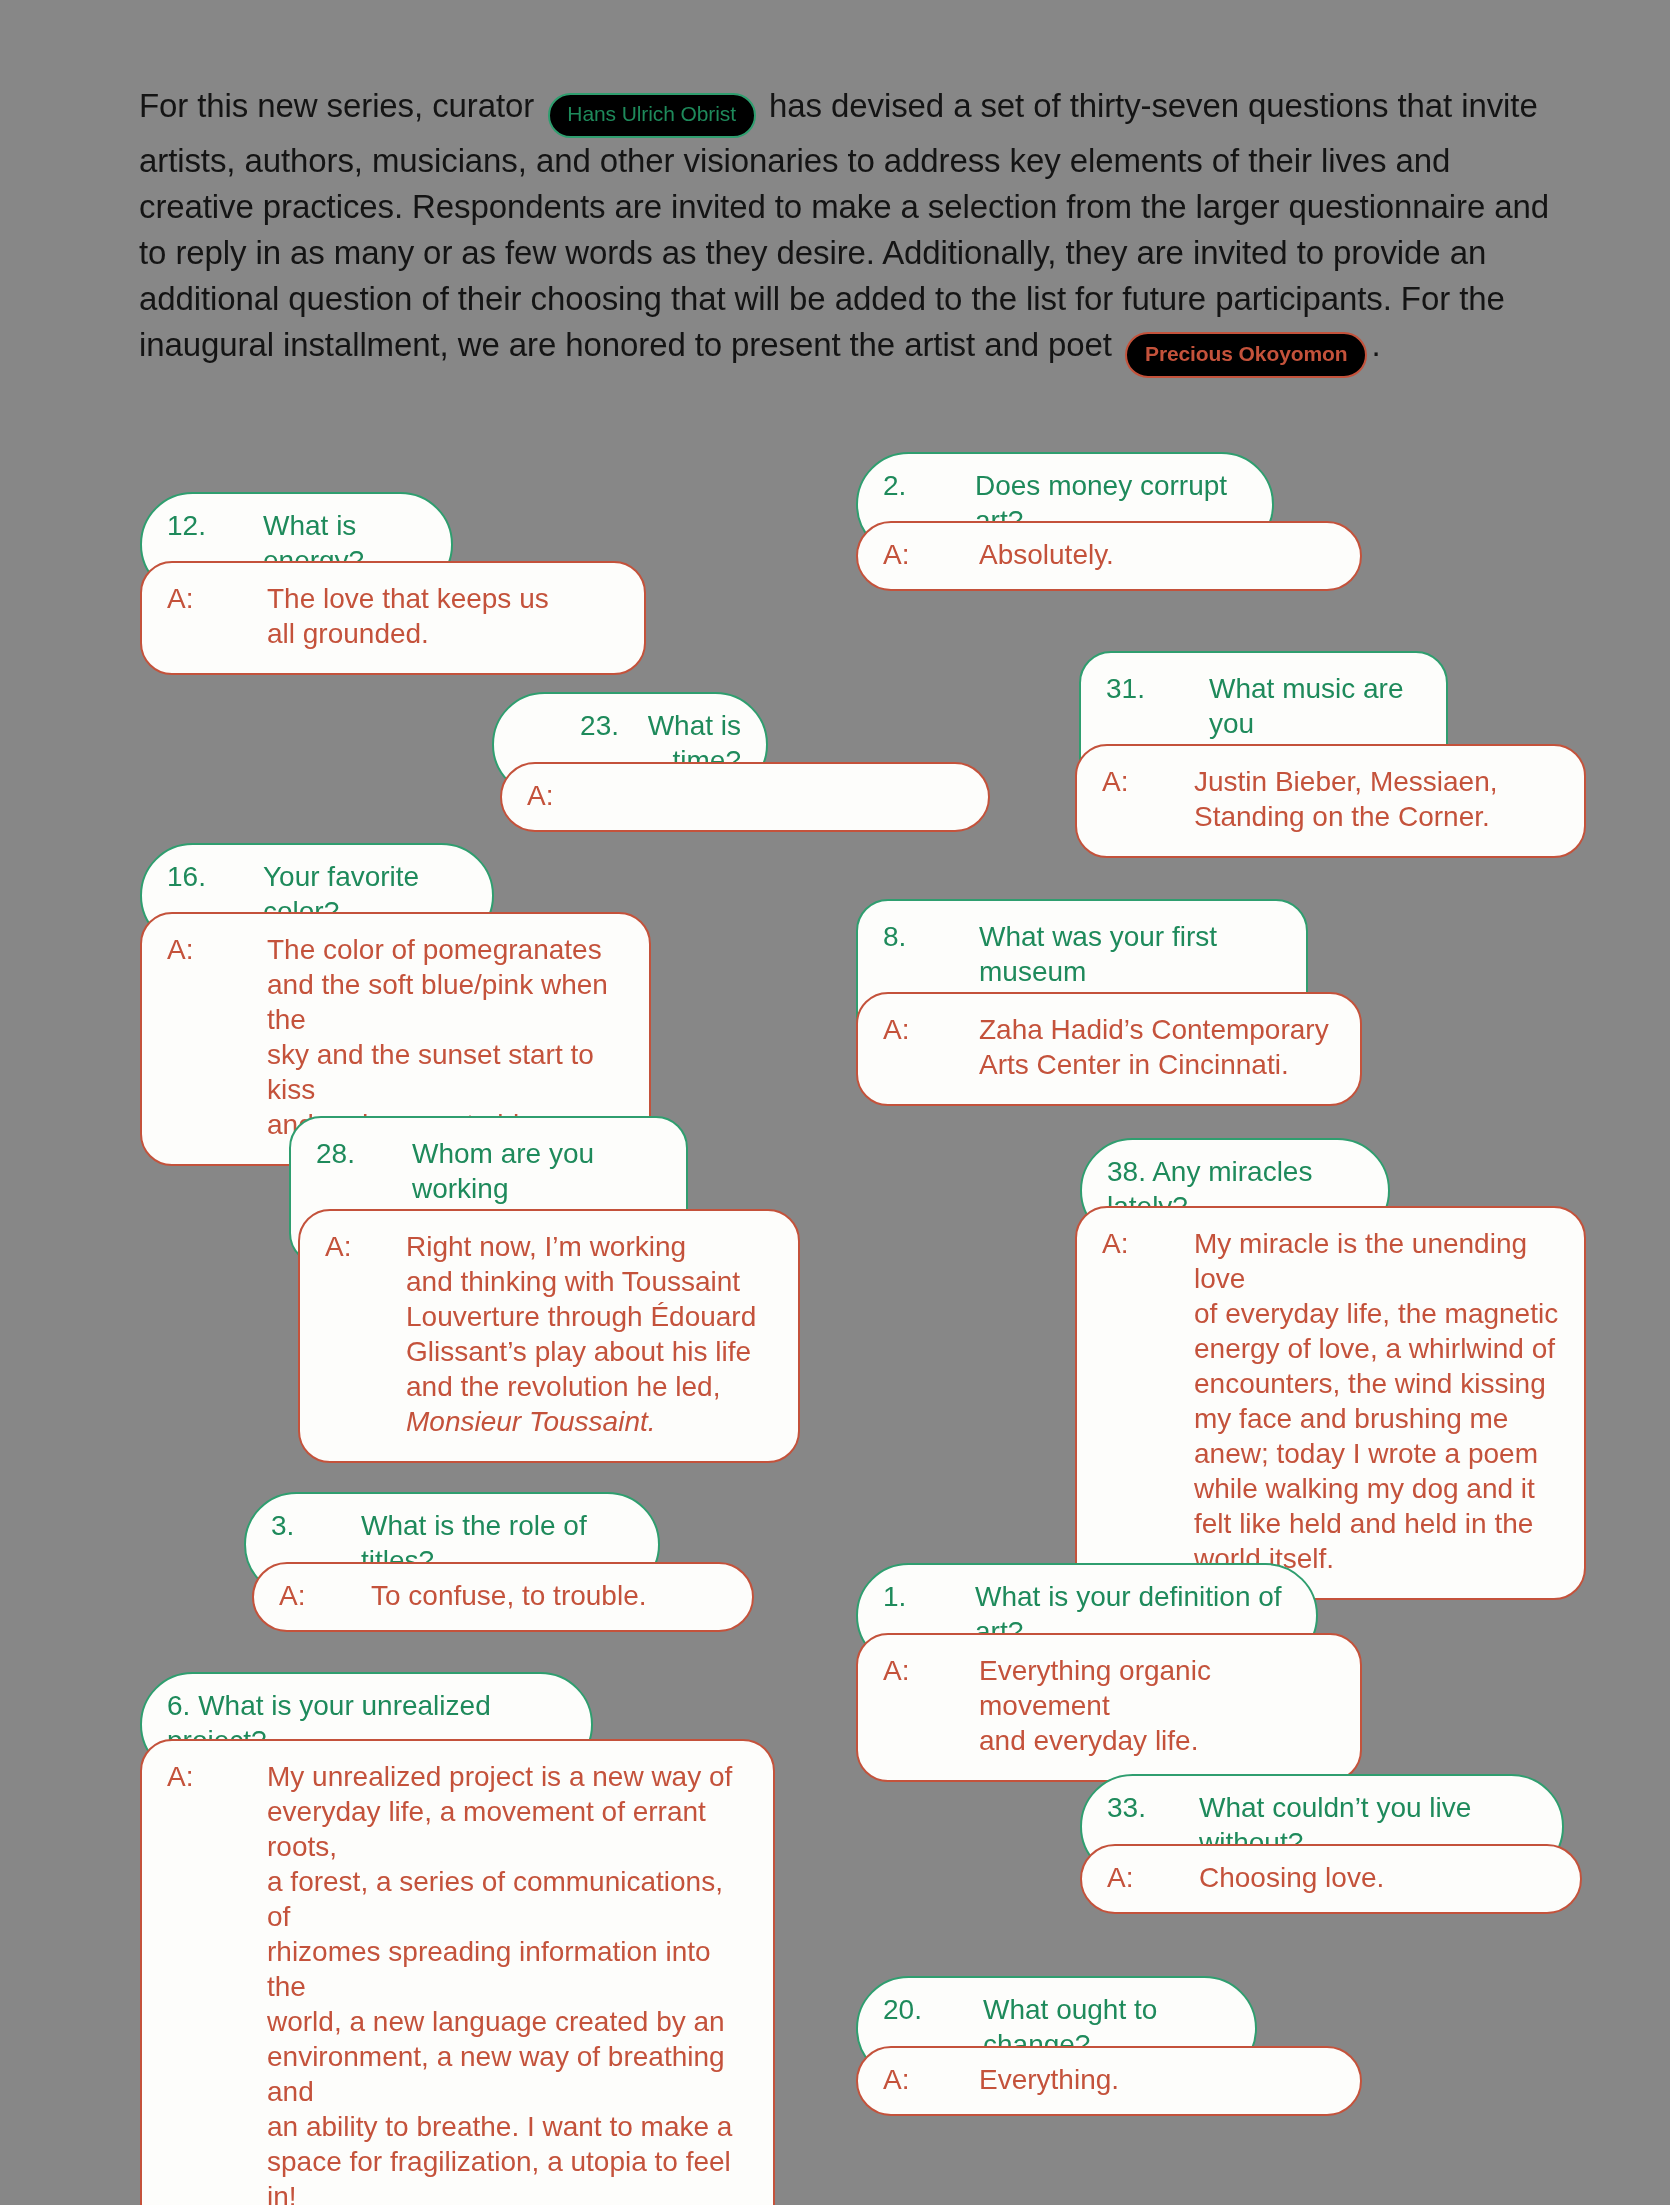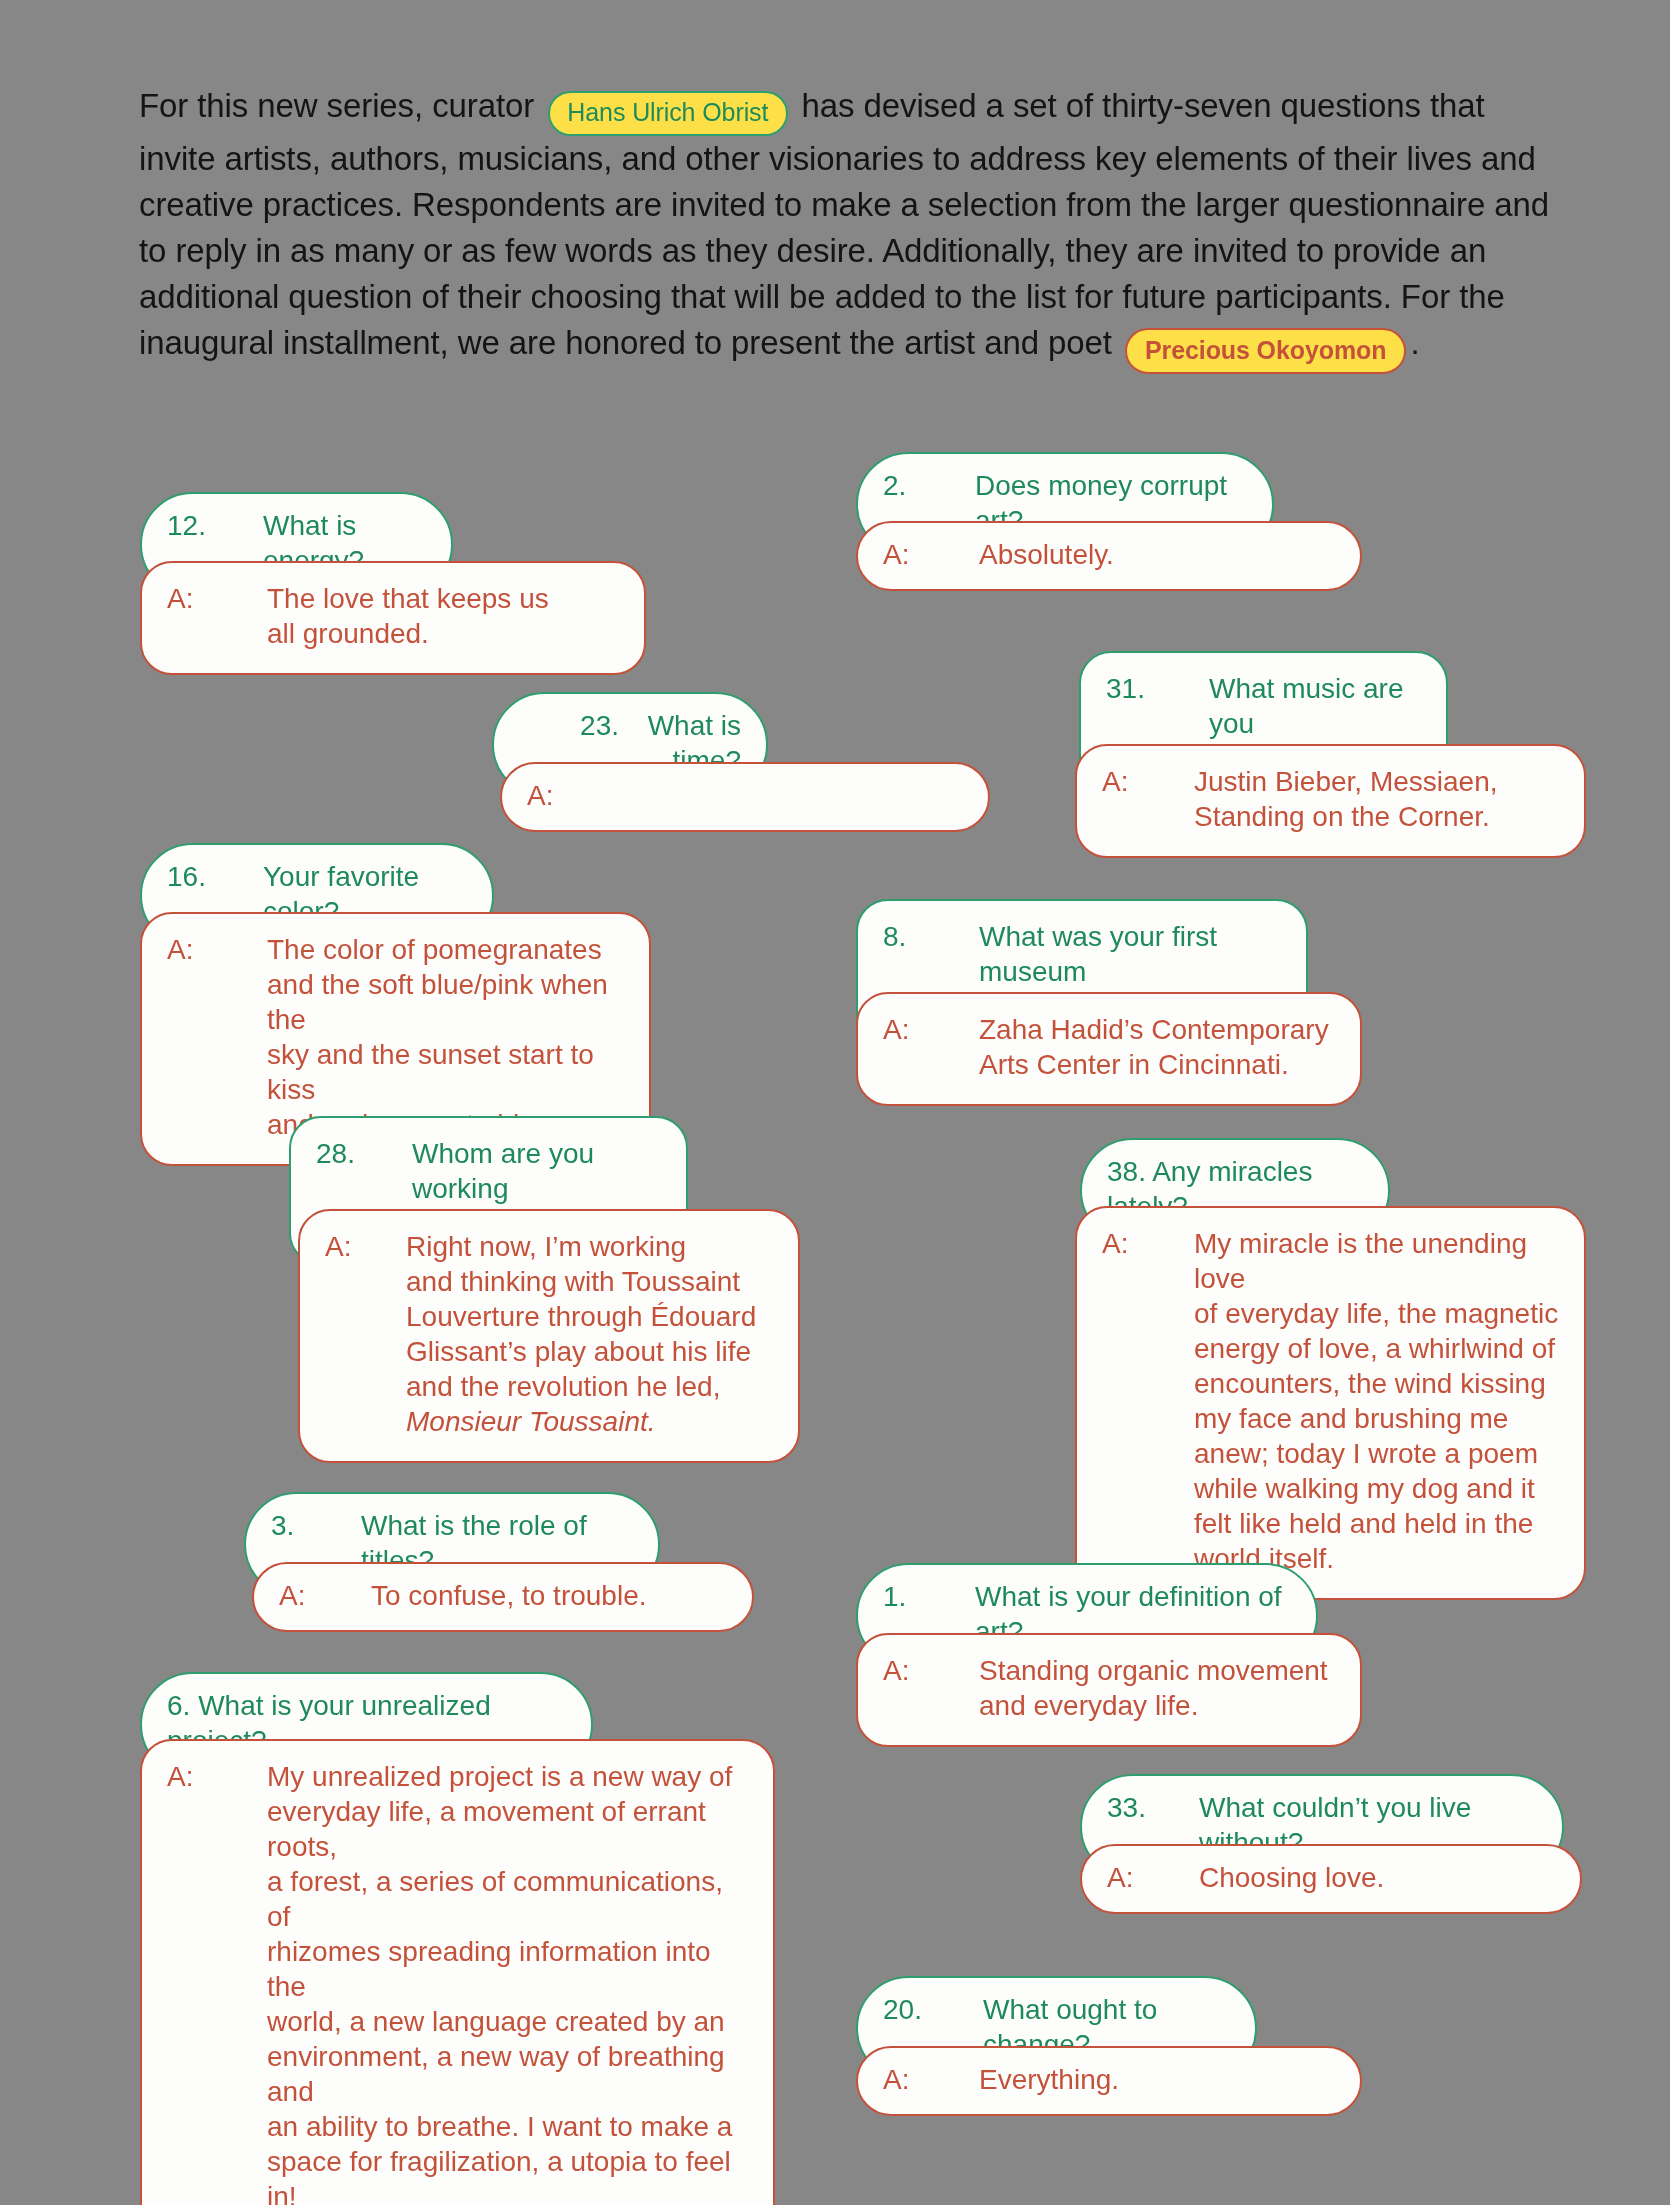--- a/index.html
+++ b/index.html
@@ -21,25 +21,25 @@
     top: 83px;
     width: 1424px;
     font-size: 33px;
     line-height: 46px;
     color: #141414;
     letter-spacing: -0.1px;
   }
   #intro .inline-pill {
     display: inline-block;
     vertical-align: -4.4px;
-    background: #fde047;
+    background: #000000;
     border-radius: 737px;
     padding: 3.7px 17.7px 5.9px 17.7px;
     margin: 0 4.4px;
-    font-size: 25px;
+    font-size: 21px;
     line-height: 32px;
   }
   #intro .inline-pill.green {
     border: 2.4px solid #2f9e6f;
     color: #1e8a5b;
   }
   #intro .inline-pill.red {
     border: 2.4px solid #c4523b;
     color: #c4523b;
     font-weight: bold;
@@ -185,21 +185,21 @@
   <span class="lbl" style="width:92px">A:</span>
   <span class="txt">To confuse, to trouble.</span>
 </div>
 
 <div class="bubble q pad-1" style="left:856px; top:1563px; width:462px;">
   <span class="lbl" style="width:92px">1.</span>
   <span class="txt">What is your definition of art?</span>
 </div>
 <div class="bubble a multi pad-n" style="left:856px; top:1633px; width:506px;">
   <span class="lbl" style="width:96px">A:</span>
-  <span class="txt">Standing organic movement
+  <span class="txt">Everything organic movement
 and everyday life.</span>
 </div>
 
 <div class="bubble q pad-1" style="left:140px; top:1672px; width:453px;">
   <span class="txt">6.  What is your unrealized project?</span>
 </div>
 <div class="bubble a multi pad-n" style="left:140px; top:1739px; width:635px;">
   <span class="lbl" style="width:100px">A:</span>
   <span class="txt">My unrealized project is a new way of
 everyday life, a movement of errant roots,

